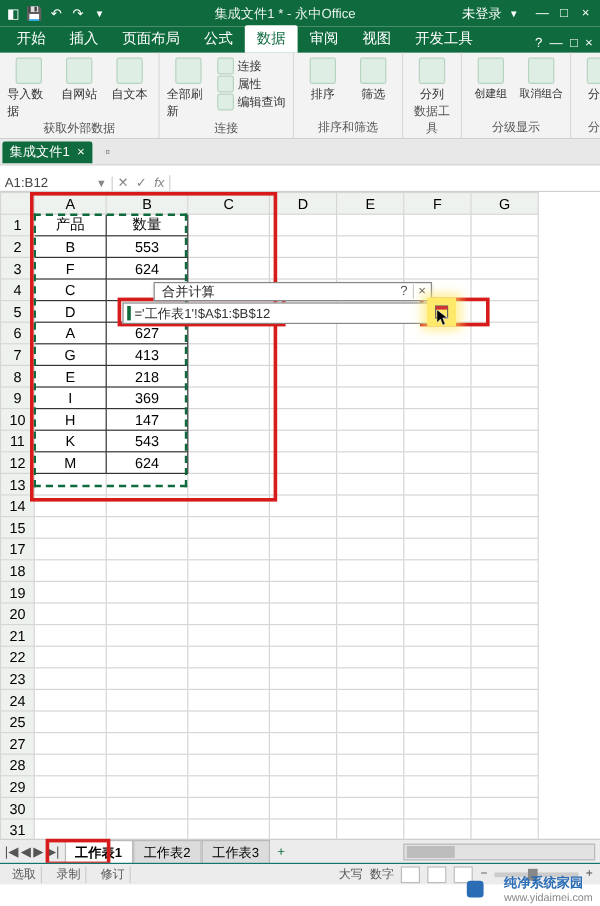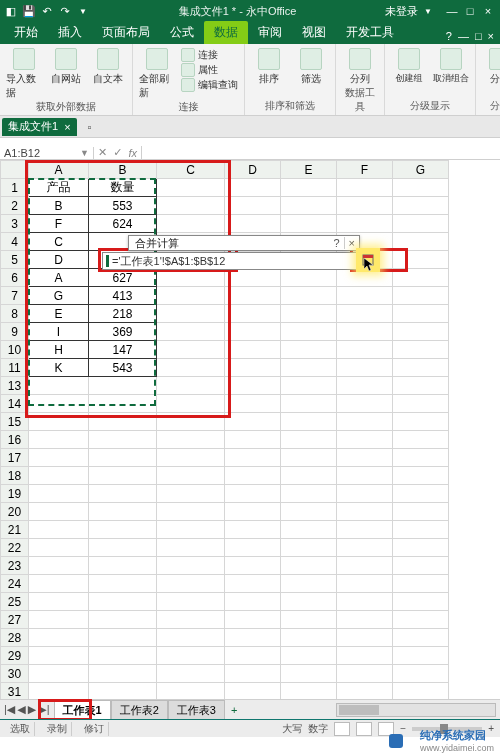--- a/index.html
+++ b/index.html
@@ -10,21 +10,21 @@
   .titlebar-left { display: flex; gap: 4px; align-items: center; }
   .titlebar-left .qa { width: 14px; height: 14px; display: flex; align-items: center; justify-content: center; }
   .titlebar-center { flex: 1; text-align: center; opacity: .9; }
   .titlebar-right { display: flex; gap: 6px; align-items: center; font-size: 11px; }
   .win-btns { display: flex; gap: 2px; margin-left: 6px; }
   .win-btns span { width: 16px; text-align: center; }
 
   
   .ribbon-tabs { height: 22px; background: #0f6b3e; display: flex; align-items: flex-end; padding-left: 4px; color: #fff; font-size: 12px; }
   .ribbon-tabs .tab { padding: 3px 10px; cursor: pointer; }
-  .ribbon-tabs .tab.active { background: #84cc16; color: #0f6b3e; border-radius: 2px 2px 0 0; }
+  .ribbon-tabs .tab.active { background: #ffffff; color: #0f6b3e; border-radius: 2px 2px 0 0; }
   .ribbon-tabs .right-controls { margin-left: auto; display: flex; gap: 6px; padding-right: 6px; color: #fff; font-size: 11px; align-items: center; padding-bottom: 2px;}
 
   
   .ribbon { height: 72px; background: #f3f3f3; border-bottom: 1px solid #cfcfcf; display: flex; }
   .rgroup { border-right: 1px solid #d9d9d9; padding: 2px 6px 1px 6px; display: flex; flex-direction: column; justify-content: space-between; }
   .rgroup .icons { display: flex; gap: 6px; flex: 1; }
   .rgroup .glabel { font-size: 10px; color: #555; text-align: center; padding-bottom: 1px; }
   .big-btn { width: 36px; display: flex; flex-direction: column; align-items: center; gap: 2px; font-size: 10px; color: #333; padding-top: 2px; cursor: pointer; }
   .big-btn .ic { width: 22px; height: 22px; background: #dfeee4; border: 1px solid #b7d4c1; border-radius: 2px; }
   .small-stack { display: flex; flex-direction: column; gap: 1px; font-size: 10px; color: #333; padding-top: 2px; }
@@ -387,20 +387,30 @@
           <th class="row-head">11</th>
           <td class="data-cell">K</td>
           <td class="data-cell">543</td>
           <td></td>
           <td></td>
           <td></td>
           <td></td>
           <td></td>
         </tr>
         <tr>
+          <th class="row-head">12</th>
+          <td class="data-cell">M</td>
+          <td class="data-cell">624</td>
+          <td></td>
+          <td></td>
+          <td></td>
+          <td></td>
+          <td></td>
+        </tr>
+        <tr>
           <th class="row-head">13</th>
           <td></td>
           <td></td>
           <td></td>
           <td></td>
           <td></td>
           <td></td>
           <td></td>
         </tr>
         <tr>
@@ -408,30 +418,20 @@
           <td></td>
           <td></td>
           <td></td>
           <td></td>
           <td></td>
           <td></td>
           <td></td>
         </tr>
         <tr>
           <th class="row-head">15</th>
-          <td></td>
-          <td></td>
-          <td></td>
-          <td></td>
-          <td></td>
-          <td></td>
-          <td></td>
-        </tr>
-        <tr>
-          <th class="row-head">16</th>
           <td></td>
           <td></td>
           <td></td>
           <td></td>
           <td></td>
           <td></td>
           <td></td>
         </tr>
         <tr>
           <th class="row-head">17</th>

